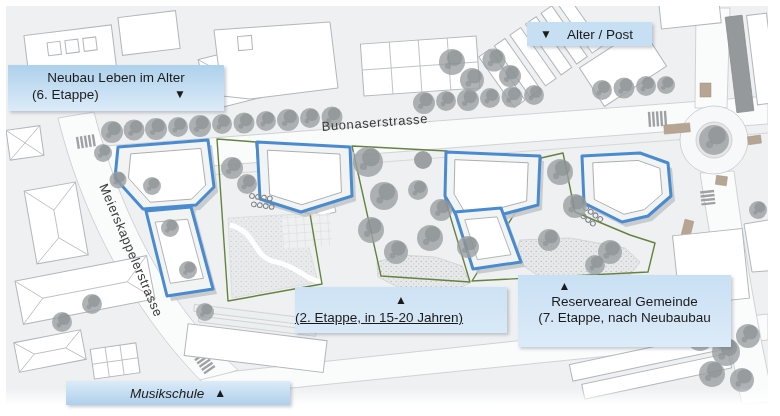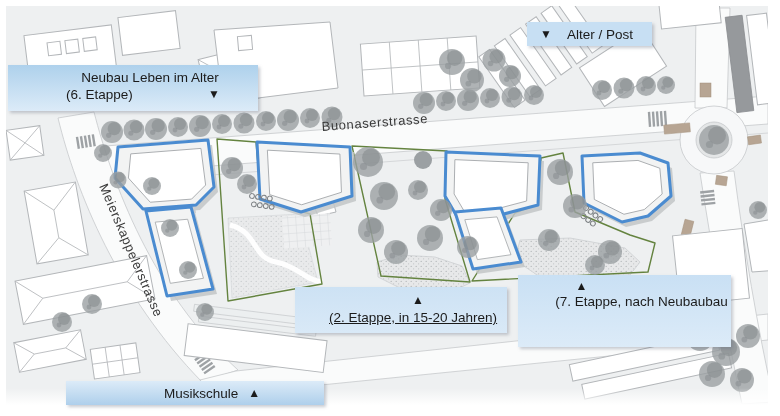--- a/index.html
+++ b/index.html
@@ -4,41 +4,40 @@
 <style>
   html,body{margin:0;padding:0;background:#ffffff;}
   .stage{
     position:relative;width:780px;height:416px;overflow:hidden;background:#ffffff;
     font-family:"Liberation Sans",sans-serif;
   }
   .stage svg{position:absolute;left:0;top:0;}
   .callout{
     position:absolute;z-index:5;color:#1b1b1b;font-size:13.5px;line-height:17px;
     box-shadow:2px 2px 3px rgba(100,110,125,.35);
-    padding-left:34px;
   }
   .callout .arrow{font-size:12px;}
   .co-leben{left:8px;top:65px;width:216px;height:42px;
     background:linear-gradient(180deg,#aed1ec,#dcebf8);padding-top:4px;}
   .co-leben .l1{text-align:center;}
   .co-leben .l2{display:flex;padding-left:24px;}
   .co-leben .l2 .arrow{margin-left:auto;margin-right:38px;}
   .co-bank{left:527px;top:22px;width:125px;height:24px;background:#c7dff3;
     display:flex;align-items:center;padding-left:13px;box-sizing:border-box;gap:15px;}
   .co-pflege{left:295px;top:287px;width:212px;height:46px;
     background:linear-gradient(180deg,#cde2f4,#d9e9f7);padding-top:5px;box-sizing:border-box;}
   .co-pflege .l1{display:flex;justify-content:center;gap:12px;}
   .co-pflege .l2{text-align:left;text-decoration:underline;}
   .co-reserve{left:518px;top:275px;width:213px;height:72px;
     background:linear-gradient(180deg,#c9e0f4,#dcebf8);padding-top:3px;box-sizing:border-box;
     text-align:center;line-height:16px;}
   .co-reserve .arrow-line{transform:translateX(-60px);}
   .co-musik{left:66px;top:381px;width:224px;height:24px;
     background:linear-gradient(180deg,#dcebf8,#aecfeb);
-    display:flex;align-items:center;justify-content:center;gap:10px;}
+    display:flex;align-items:center;justify-content:center;gap:10px;font-style:italic;}
   .street-label{fill:#3a3a3a;font-size:13px;letter-spacing:.6px;}
   .road{fill:#fafbfb;stroke:#c6c9cb;stroke-width:.8;}
   .bldg{fill:#ffffff;stroke:#b3b6b9;stroke-width:1;}
   .bldg-line{stroke:#b3b6b9;stroke-width:.8;fill:none;}
   .nb-outer{fill:#f2f3f3;stroke:#4a8bd0;stroke-width:3;stroke-linejoin:round;}
   .nb-inner{fill:#ffffff;stroke:#a6a9ac;stroke-width:1.2;stroke-linejoin:round;}
   .nb-shadow{fill:#c2c5c7;stroke:none;opacity:.85;}
   .conn{fill:#c9ccce;stroke:none;}
   .zone{fill:none;stroke:#64833f;stroke-width:1.4;stroke-linejoin:round;}
   .tan{fill:#b7a593;stroke:#a4907c;stroke-width:.5;}
@@ -324,20 +323,21 @@
 
   <div class="callout co-pflege">
     <div class="l1">
       <span class="arrow">▲</span>
     </div>
     <div class="l2">(2. Etappe, in 15-20 Jahren)</div>
   </div>
 
   <div class="callout co-reserve">
     <div class="arrow-line"><span class="arrow">▲</span></div>
+    <div>Reserveareal Gemeinde</div>
     <div>(7. Etappe, nach Neubaubau</div>
   </div>
 
   <div class="callout co-musik">
     <span>Musikschule</span>
     <span class="arrow">▲</span>
   </div>
 
 </div>
 

